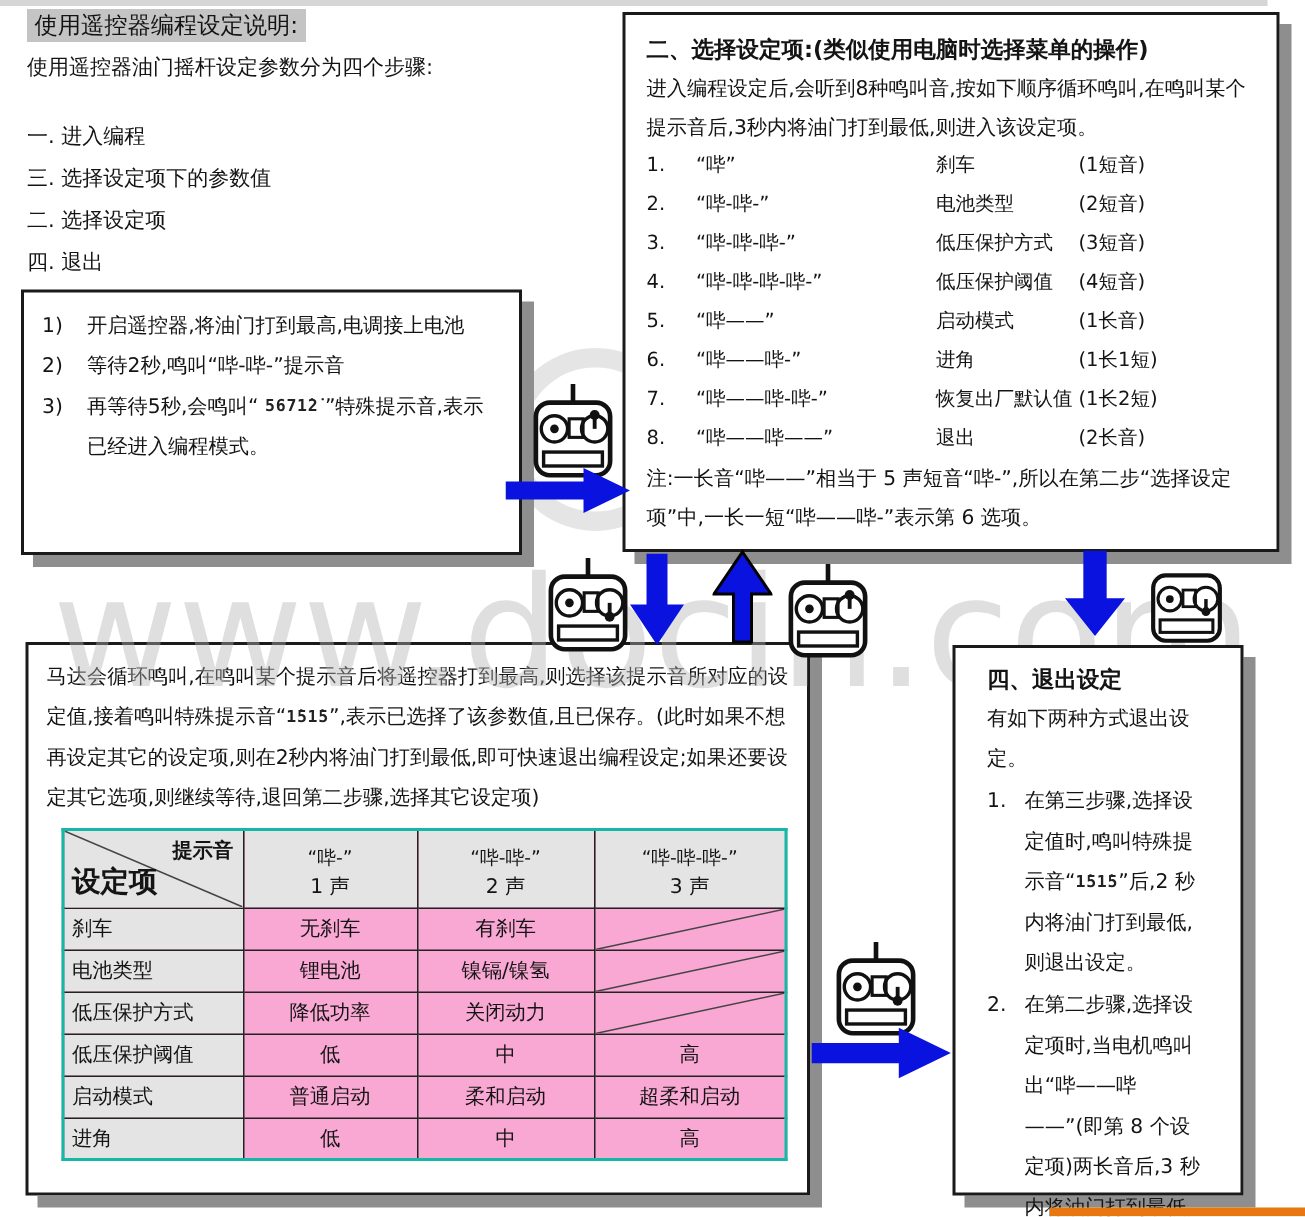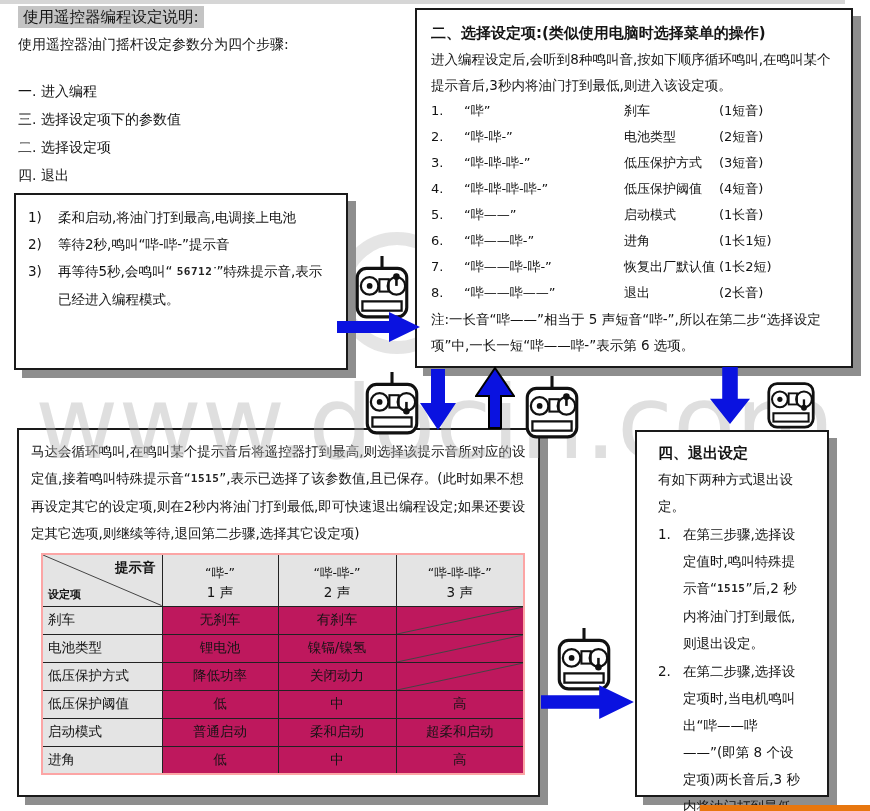--- a/index.html
+++ b/index.html
@@ -29,33 +29,33 @@
   .tone{font-family:"DejaVu Sans Mono",monospace;font-size:11px;font-weight:bold;
         letter-spacing:.5px;position:relative;top:-1px;color:#222;}
   .b2-intro,.b2-note{font-size:13.5px;line-height:26px;}
   .opt-row{display:flex;font-size:13px;line-height:26px;white-space:nowrap;}
   .opt-num{width:33px;flex:none;}
   .opt-tone{width:160px;flex:none;}
   .opt-name{width:95px;flex:none;}
   .opt-beeps{flex:1;}
   .b3-intro{font-size:13.5px;line-height:27px;}
   table.param{border-collapse:collapse;margin:6px 0 0 10px;width:482px;table-layout:fixed;
-              border:2px solid #fca5a5;background:#be185d;}
+              border:2px solid #14b8a6;background:#f9a8d4;}
   .param td,.param th{border:1px solid #222;font-size:13.5px;padding:0;text-align:center;
                       font-weight:normal;overflow:hidden;}
   .param tr.hdr{height:52px;}
   .param tr.row{height:28px;}
   .hdr th{background:#e4e4e4;}
   .h-tone{font-size:12.5px;line-height:18px;padding-top:5px;}
   .h-count{font-size:13.5px;line-height:20px;}
   .lbl{background:#e4e4e4;text-align:left !important;padding-left:5px !important;}
   .corner{position:relative;background:#e4e4e4;}
   .corner svg,.diagcell svg{position:absolute;left:0;top:0;width:100%;height:100%;}
   .corner-top{position:absolute;top:4px;right:6px;font-size:13.5px;font-weight:bold;}
-  .corner-bottom{position:absolute;bottom:4px;left:5px;font-size:11px;font-weight:bold;}
+  .corner-bottom{position:absolute;bottom:4px;left:5px;font-size:19px;font-weight:bold;}
   .diagcell{position:relative;}
   .b4-intro{font-size:13.5px;line-height:27px;}
   .b4-item{display:flex;font-size:13.5px;line-height:27px;margin-top:1px;}
   .b4-num{width:25px;flex:none;}
   .b4-txt{flex:1;}
   .abs{position:absolute;z-index:20;}
   .orange-bar{position:absolute;left:700px;top:805px;width:170px;height:6px;background:#e8770f;z-index:25;}
 </style>
 </head>
 <body>
@@ -71,21 +71,21 @@
   <div class="doc-steps">
     <div>一. 进入编程</div>
     <div>三. 选择设定项下的参数值</div>
     <div>二. 选择设定项</div>
     <div>四. 退出</div>
   </div>
 
   <div class="box box1">
     <div class="num-item">
       <span class="num">1)</span>
-      <span class="txt">柔和启动,将油门打到最高,电调接上电池</span>
+      <span class="txt">开启遥控器,将油门打到最高,电调接上电池</span>
     </div>
     <div class="num-item">
       <span class="num">2)</span>
       <span class="txt">等待2秒,鸣叫“哔-哔-”提示音</span>
     </div>
     <div class="num-item">
       <span class="num">3)</span>
       <span class="txt"><span>再等待5秒,会鸣叫“ </span><span class="tone">5671̇2̇</span><span> ”特殊提示音,表示已经进入编程模式。</span></span>
     </div>
   </div>

